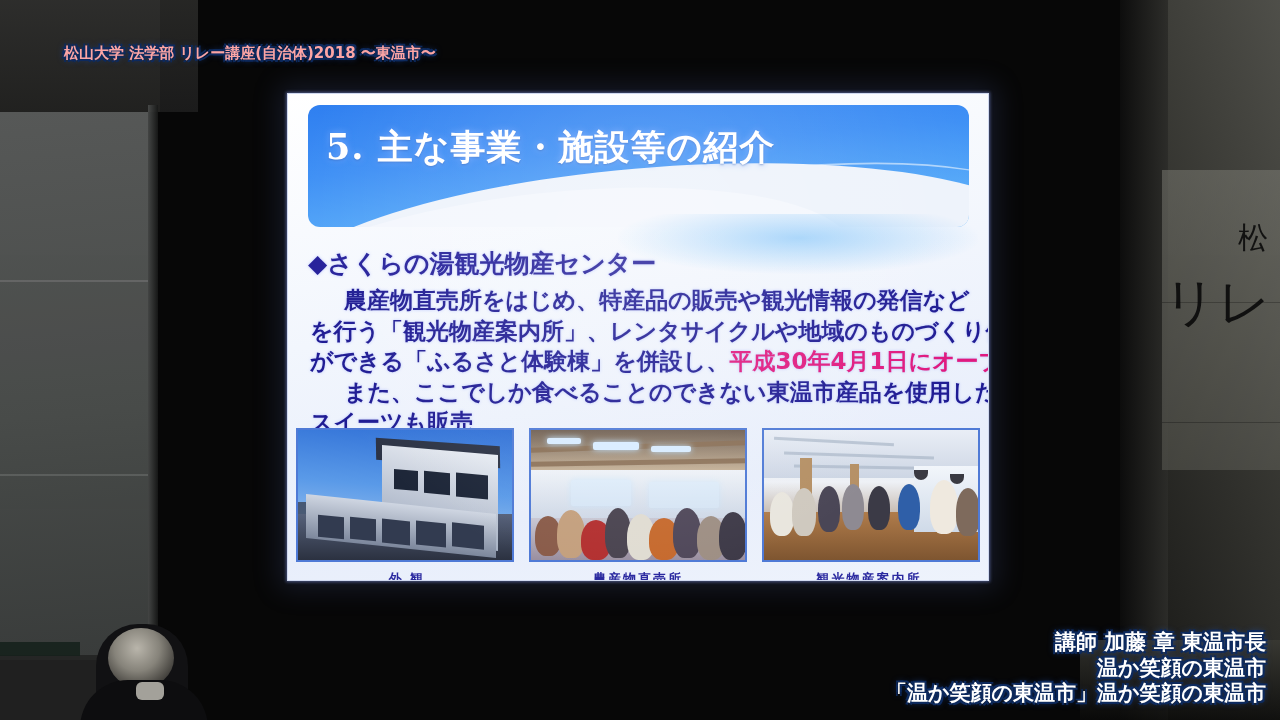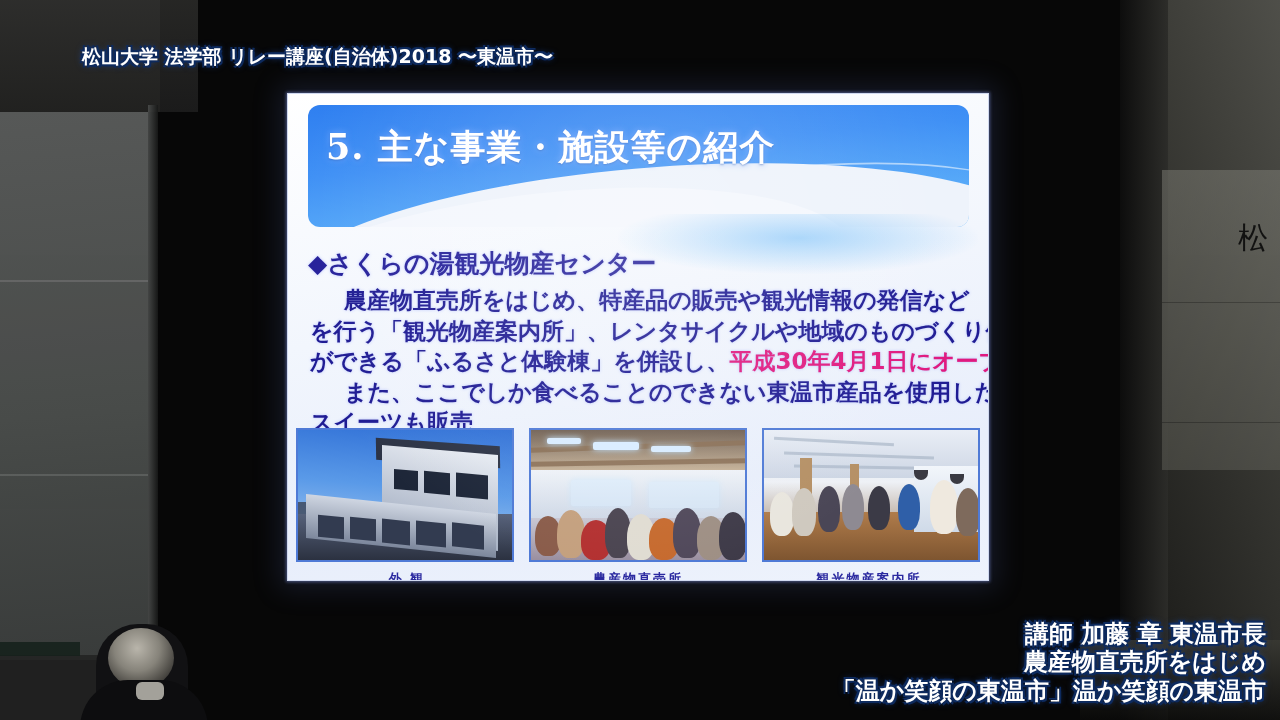--- a/index.html
+++ b/index.html
@@ -127,26 +127,26 @@
       background:linear-gradient(180deg,#e9eef6,#cdd6e4);}
   .p3-ceilline{position:absolute;height:3px;background:#aab6c8;opacity:.7;}
   .p3-floor{position:absolute;left:0;bottom:0;width:100%;height:48px;
       background:linear-gradient(180deg,#b07c4b,#7e5530);}
   .p3-col{position:absolute;background:#b59065;}
   .p3-winwall{position:absolute;right:0;top:36px;width:64px;height:66px;
       background:linear-gradient(180deg,#f2f6fb,#cfdae8);}
   .p3-lamp{position:absolute;width:14px;height:10px;background:#3a3a42;border-radius:0 0 7px 7px;}
 
   
-  .ov-title{position:absolute;left:64px;top:44px;font-size:19px;font-weight:700;color:#ffffff;
+  .ov-title{position:absolute;left:64px;top:44px;font-size:15px;font-weight:700;color:#fca5a5;
       font-family:"DejaVu Sans","Liberation Sans",sans-serif;letter-spacing:0px;white-space:nowrap;
       text-shadow:-2px -2px 0 #0d2a5e,2px -2px 0 #0d2a5e,-2px 2px 0 #0d2a5e,2px 2px 0 #0d2a5e,
-                  0 0 7px rgba(30,80,180,.9);margin-left:18px;}
+                  0 0 7px rgba(30,80,180,.9);}
   .ov-lower{position:absolute;right:14px;bottom:14px;text-align:right;}
-  .ov-lower div{font-size:24px;font-weight:700;color:#ffffff;line-height:1.2;
+  .ov-lower div{font-size:21px;font-weight:700;color:#ffffff;line-height:1.2;
       font-family:"DejaVu Sans","Liberation Sans",sans-serif;white-space:nowrap;
       text-shadow:-2px -2px 0 #0d2a5e,2px -2px 0 #0d2a5e,-2px 2px 0 #0d2a5e,2px 2px 0 #0d2a5e,
                   0 0 7px rgba(30,80,180,.9);}
 </style>
 </head>
 <body>
 
 <div id="room">
 
   <div class="wall-dark-top"></div>
@@ -160,20 +160,21 @@
   <div class="wall-low"></div>
   <div class="wall-strip"></div>
 
   <div class="wall-right"></div>
   <div class="wall-right-dark"></div>
   <div class="right-banner">
     <div class="bl" style="top:132px"></div>
     <div class="bl" style="top:252px"></div>
   </div>
   <div class="rb-t1">松</div>
+  <div class="rb-t2">リレ</div>
   <div class="floor-right"></div>
 
   <div class="person">
     <div class="head"></div>
     <div class="shoulder"></div>
     <div class="collar"></div>
   </div>
 </div>
 
 <div id="slide">
@@ -269,15 +270,15 @@
     <div class="cap">観光物産案内所</div>
   </div>
 
   <div class="slide-glow"></div>
 </div>
 
 <div class="ov-title">松山大学 法学部 リレー講座(自治体)2018 〜東温市〜</div>
 
 <div class="ov-lower">
   <div>講師 加藤 章 東温市長</div>
-  <div>農産物直売所をはじめ</div>
+  <div>温か笑顔の東温市</div>
   <div>「温か笑顔の東温市」温か笑顔の東温市</div>
 </div>
 
 </body></html>

